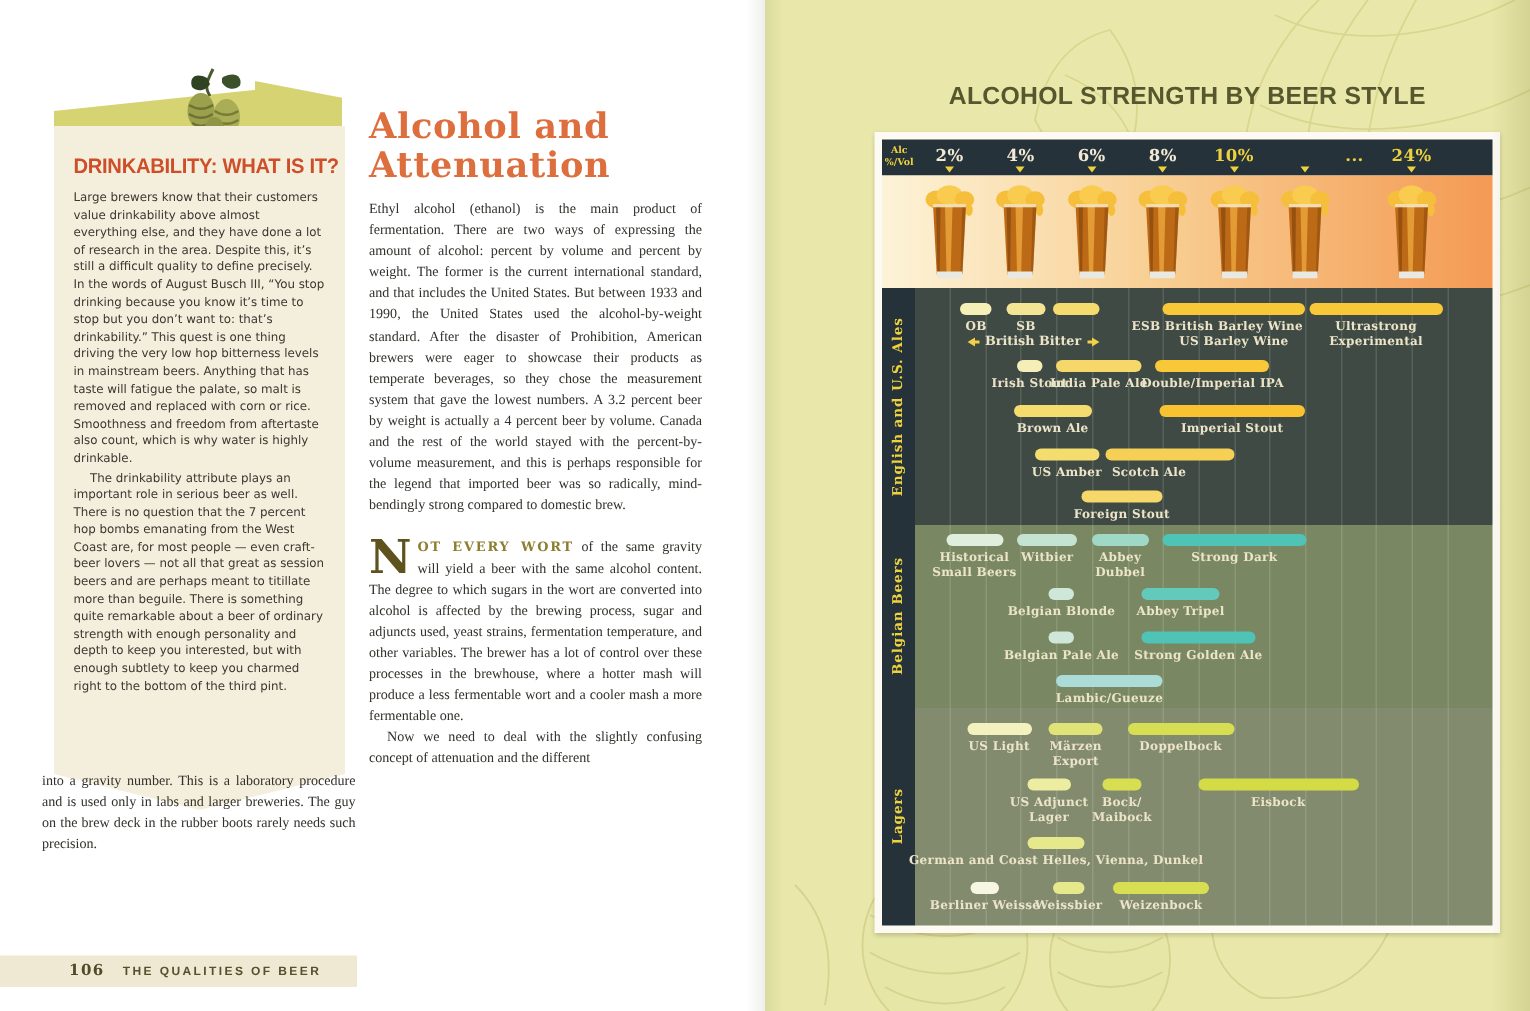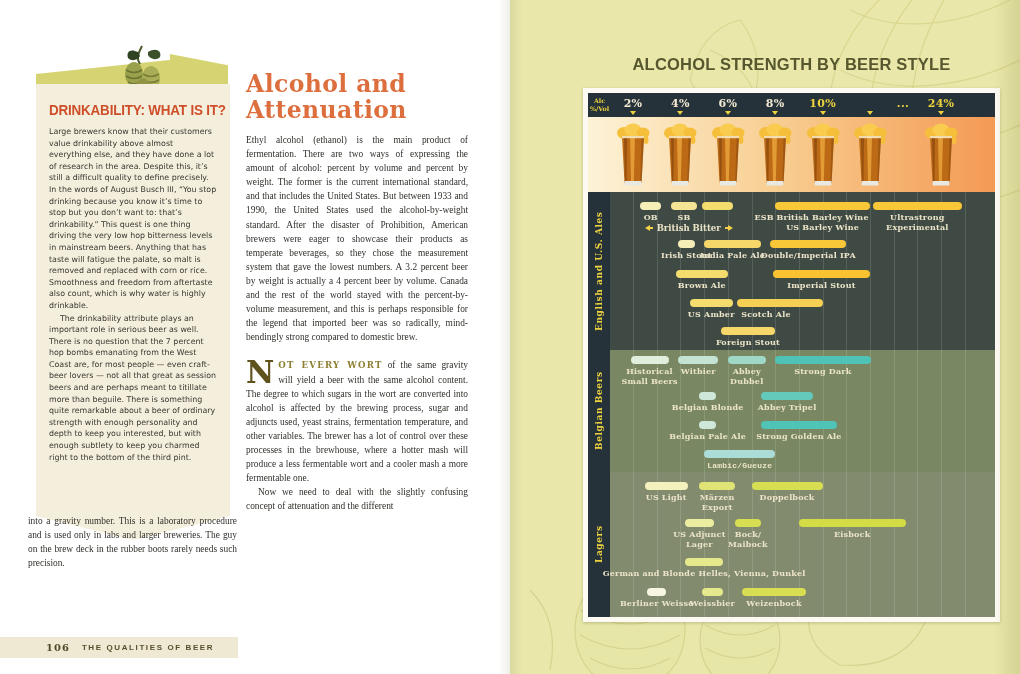--- a/index.html
+++ b/index.html
@@ -342,38 +342,38 @@
               <div class="bar-label" style="left: 212.896px; top: 175px;">Strong Dark</div>
               <div class="range-bar" style="left: 89.36px; width: 16.59px; top: 200px; background: rgb(207, 231, 216);"></div>
               <div class="bar-label" style="left: 97.655px; top: 211px;">Belgian Blonde</div>
               <div class="range-bar" style="left: 150.98px; width: 52.14px; top: 200px; background: rgb(99, 202, 187);"></div>
               <div class="bar-label" style="left: 177.05px; top: 211px;">Abbey Tripel</div>
               <div class="range-bar" style="left: 89.36px; width: 16.59px; top: 229px; background: rgb(207, 231, 216);"></div>
               <div class="bar-label" style="left: 97.655px; top: 240px;">Belgian Pale Ale</div>
               <div class="range-bar" style="left: 150.98px; width: 75.84px; top: 229px; background: rgb(79, 196, 182);"></div>
               <div class="bar-label" style="left: 188.9px; top: 240px;">Strong Golden Ale</div>
               <div class="range-bar" style="left: 94.1px; width: 71.1px; top: 258px; background: rgb(171, 220, 216);"></div>
-              <div class="bar-label" style="left: 129.65px; top: 269px; font-family: Liberation Mono, monospace;">Lambic/Gueuze</div>
+              <div class="bar-label" style="left: 129.65px; top: 269px;">Lambic/Gueuze</div>
               <div class="range-bar" style="left: 34.85px; width: 42.66px; top: 290px; background: rgb(243, 241, 189);"></div>
               <div class="bar-label" style="left: 56.18px; top: 301px;">US Light</div>
               <div class="range-bar" style="left: 89.36px; width: 35.55px; top: 290px; background: rgb(224, 227, 117);"></div>
               <div class="bar-label" style="left: 107.135px; top: 301px;">Märzen
 Export</div>
               <div class="range-bar" style="left: 141.5px; width: 71.1px; top: 290px; background: rgb(216, 222, 82);"></div>
               <div class="bar-label" style="left: 177.05px; top: 301px;">Doppelbock</div>
               <div class="range-bar" style="left: 75.14px; width: 28.44px; top: 327px; background: rgb(236, 237, 160);"></div>
               <div class="bar-label" style="left: 89.36px; top: 338px;">US Adjunct
 Lager</div>
               <div class="range-bar" style="left: 124.91px; width: 26.07px; top: 327px; background: rgb(216, 222, 82);"></div>
               <div class="bar-label" style="left: 137.945px; top: 338px;">Bock/
 Maibock</div>
               <div class="range-bar" style="left: 188.9px; width: 106.62px; top: 327px; background: rgb(212, 220, 69);"></div>
               <div class="bar-label" style="left: 242.21px; top: 338px;">Eisbock</div>
               <div class="range-bar" style="left: 75.14px; width: 37.92px; top: 366px; background: rgb(230, 232, 140);"></div>
-              <div class="bar-label" style="left: 94.1px; top: 377px;">German and Blonde Helles, Vienna, Dunkel</div>
+              <div class="bar-label" style="left: 94.1px; top: 377px;">German and Coast Helles, Vienna, Dunkel</div>
               <div class="range-bar" style="left: 37.22px; width: 18.96px; top: 396px; background: rgb(247, 246, 227);"></div>
               <div class="bar-label" style="left: 46.7px; top: 407px;">Berliner Weisse</div>
               <div class="range-bar" style="left: 91.73px; width: 21.33px; top: 396px; background: rgb(230, 232, 140);"></div>
               <div class="bar-label" style="left: 102.395px; top: 407px;">Weissbier</div>
               <div class="range-bar" style="left: 132.02px; width: 63.99px; top: 396px; background: rgb(216, 222, 82);"></div>
               <div class="bar-label" style="left: 164.015px; top: 407px;">Weizenbock</div>
             </div>
           </div>
       </div>
     </div>

